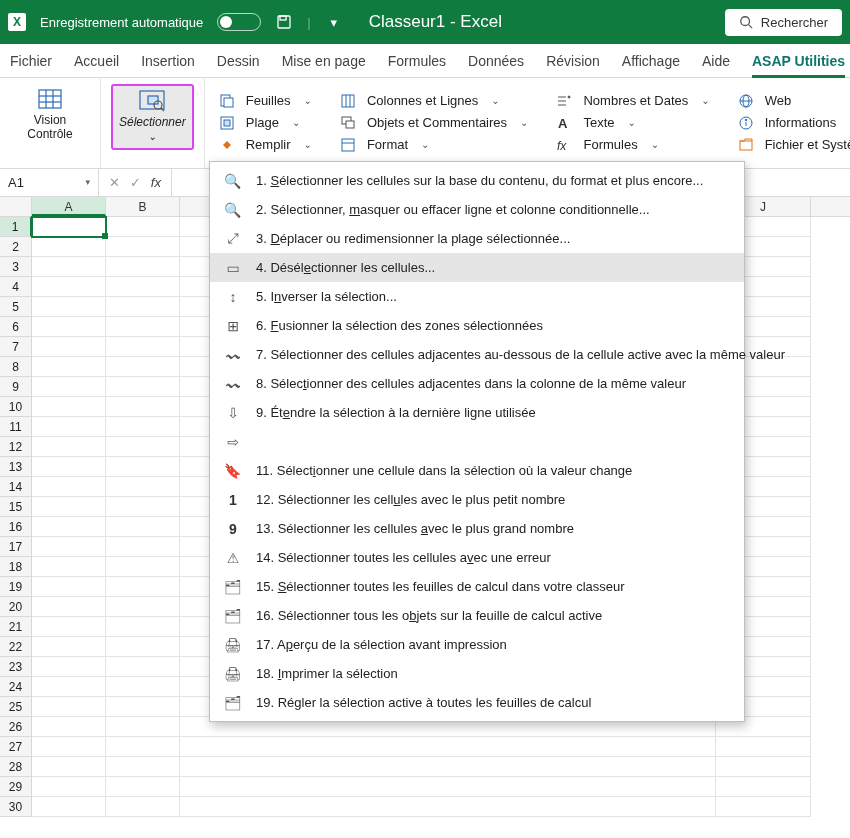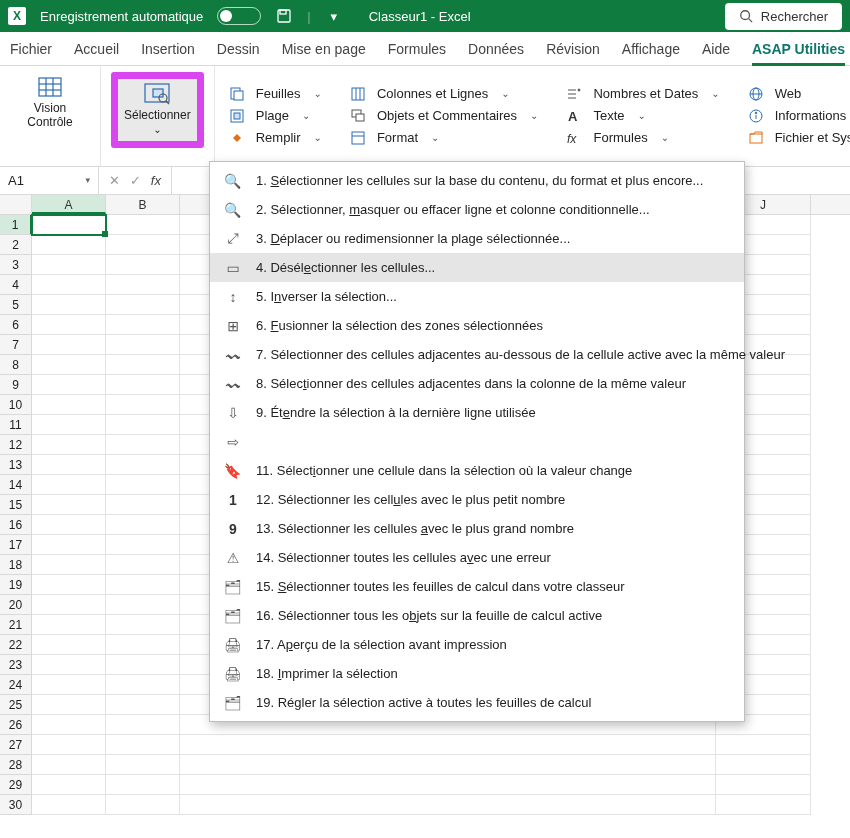--- a/index.html
+++ b/index.html
@@ -1,42 +1,42 @@
 <!DOCTYPE html>
 <html><head>
 <meta charset="utf-8">
 <style>
   * { margin: 0; padding: 0; box-sizing: border-box; font-family: "Segoe UI", Arial, sans-serif; }
   body { width: 850px; height: 838px; overflow: hidden; background: #fff; font-size: 13px; color: #222; }
 
   
-  .titlebar { height: 32px; background: #0f7b3f; color: #fff; display: flex; align-items: center; padding: 0 8px; gap: 14px; }
+  .titlebar { height: 44px; background: #0f7b3f; color: #fff; display: flex; align-items: center; padding: 0 8px; gap: 14px; }
   .titlebar .excel-logo { width: 18px; height: 18px; background: #fff; border-radius: 2px; position: relative; }
   .titlebar .excel-logo::after { content: "X"; position: absolute; inset: 0; display: flex; align-items: center; justify-content: center; color: #0f7b3f; font-weight: bold; font-size: 12px; }
   .titlebar .autosave-label { font-size: 13px; }
   .titlebar .autosave-toggle { width: 44px; height: 18px; border: 1px solid rgba(255,255,255,0.7); border-radius: 9px; position: relative; }
   .titlebar .autosave-toggle::after { content: ""; width: 12px; height: 12px; background: #fff; border-radius: 50%; position: absolute; left: 2px; top: 2px; }
   .titlebar .save-icon, .titlebar .caret-icon { width: 18px; height: 18px; display: flex; align-items: center; justify-content: center; }
-  .titlebar .winfile { margin-left: 12px; font-size: 13px; }
+  .titlebar .winfile { margin-left: 12px; font-size: 17px; }
   .titlebar .search-btn { margin-left: auto; background: #fff; color: #333; border-radius: 4px; padding: 6px 14px; display: flex; align-items: center; gap: 8px; }
   .titlebar .search-btn svg { width: 14px; height: 14px; }
 
   
   .tabs { height: 34px; display: flex; align-items: stretch; border-bottom: 1px solid #d9d9d9; padding-left: 10px; gap: 22px; background: #fff; }
   .tabs .tab { display: flex; align-items: center; font-size: 14px; color: #444; cursor: pointer; position: relative; }
   .tabs .tab.active { color: #0f766e; font-weight: 700; }
   .tabs .tab.active::after { content: ""; position: absolute; left: 0; right: 0; bottom: -1px; height: 3px; background: #0f7b3f; }
 
   
   .ribbon { display: flex; align-items: stretch; border-bottom: 1px solid #d9d9d9; background: #fff; }
   .ribbon .group { border-right: 1px solid #e6e6e6; padding: 6px 10px 4px 10px; display: flex; flex-direction: column; align-items: center; justify-content: space-between; }
   .ribbon .group .big-btn { display: flex; flex-direction: column; align-items: center; gap: 4px; padding: 4px 6px; cursor: pointer; min-width: 80px; }
   .ribbon .group .big-btn .glyph { width: 28px; height: 22px; display: flex; align-items: center; justify-content: center; }
   .ribbon .group .big-btn .label { font-size: 12px; text-align: center; line-height: 1.15; }
-  .ribbon .group.selected .big-btn { background: #e9e9e9; border: 7px solid #d946ef; border-radius: 3px; }
+  .ribbon .group.selected .big-btn { background: #e9e9e9; border: 2px solid #d946ef; border-radius: 3px; font-style: italic; }
   .ribbon .group .group-label { font-size: 11px; color: #666; margin-top: 2px; }
   .ribbon .col-group { padding: 6px 14px; display: flex; flex-direction: column; gap: 6px; justify-content: center; }
   .ribbon .small-btn { display: flex; align-items: center; gap: 11px; font-size: 13px; cursor: pointer; white-space: nowrap; }
   .ribbon .small-btn .glyph { width: 16px; height: 16px; display: flex; align-items: center; justify-content: center; }
   .ribbon .small-btn .caret { font-size: 10px; color: #555; margin-left: 2px; }
 
   
   .formula-row { height: 28px; display: flex; align-items: stretch; border-bottom: 1px solid #d9d9d9; }
   .name-box { width: 99px; border-right: 1px solid #d9d9d9; display: flex; align-items: center; padding: 0 8px; justify-content: space-between; }
   .name-box .caret { font-size: 9px; color: #666; }

